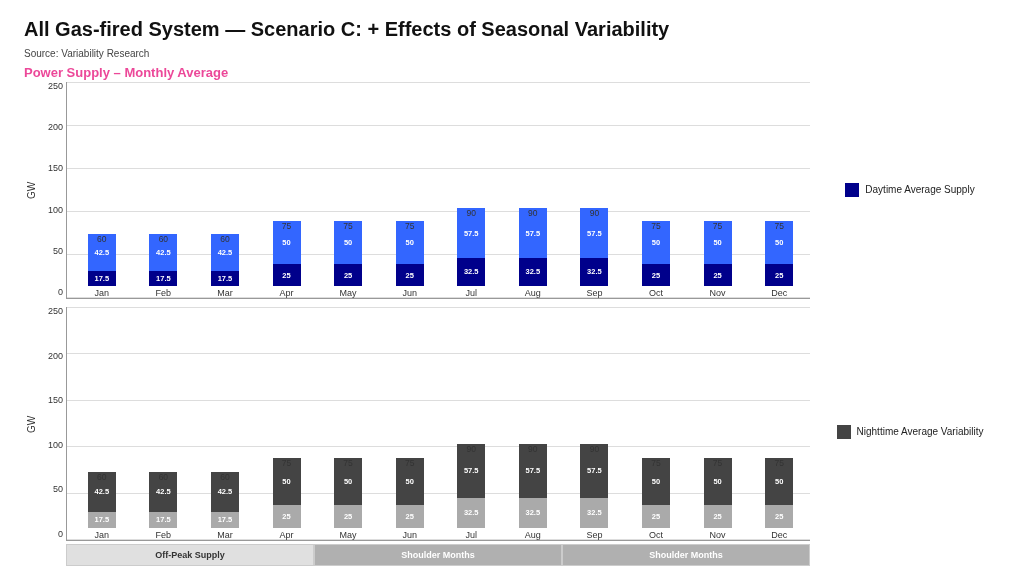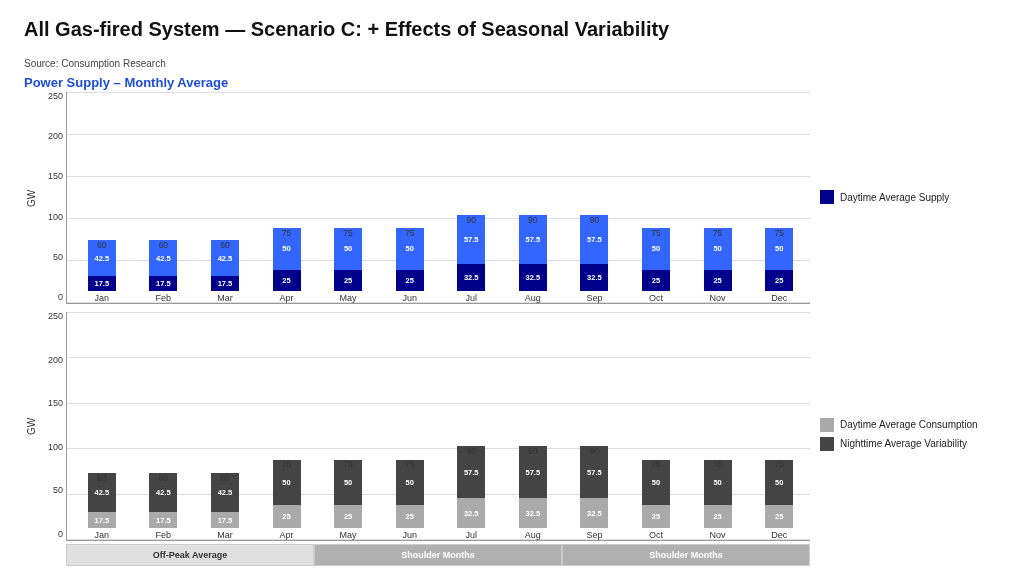--- a/index.html
+++ b/index.html
@@ -15,21 +15,21 @@
       width: 1024px;
       height: 576px;
       padding: 18px 24px 10px 24px;
       display: flex;
       flex-direction: column;
     }
     .main-title {
       font-size: 20px;
       font-weight: 900;
       color: #111;
-      margin-bottom: 17px;
+      margin-bottom: 7px;
     }
     .source {
       font-size: 10px;
       color: #444;
       margin-bottom: 6px;
     }
     .charts-area {
       display: flex;
       flex-direction: column;
       flex: 1;
@@ -43,21 +43,21 @@
     }
     .chart-left {
       display: flex;
       flex-direction: column;
       flex: 1;
       min-width: 0;
     }
     .chart-title {
       font-size: 13px;
       font-weight: 700;
-      color: #1d4ed8;
+      color: #ec4899;
       margin-bottom: 2px;
     }
     .chart-area {
       display: flex;
       flex-direction: row;
       flex: 1;
       min-height: 0;
     }
     .y-axis-label {
       writing-mode: vertical-rl;
@@ -159,21 +159,21 @@
     }
     
     .seg-night-supply { background: #3366ff; }
     .seg-day-supply { background: #00008b; }
     
     .seg-night-cons { background: #444; }
     .seg-day-cons { background: #aaa; }
 
     .legend-area {
       display: flex;
-      flex-direction: column;
+      flex-direction: row;
       justify-content: center;
       padding-left: 10px;
       width: 190px;
       flex-shrink: 0;
       padding-top: 20px;
     }
     .legend-item {
       display: flex;
       align-items: center;
       gap: 6px;
@@ -204,21 +204,21 @@
 
     .divider {
       height: 8px;
     }
   </style>
 </head>
 <body>
 
 <div class="page">
   <div class="main-title">All Gas-fired System — Scenario C: + Effects of Seasonal Variability</div>
-  <div class="source">Source: Consumption Research</div>
+  <div class="source">Source: Variability Research</div>
 
   <div class="charts-area">
 
     <div class="chart-block">
       <div class="chart-left">
         <div class="chart-title">Power Supply – Monthly Average</div>
         <div class="chart-area">
           <div class="y-axis-label">GW</div>
           <div class="chart-inner">
             <div class="y-ticks-and-bars">
@@ -470,30 +470,26 @@
                     </div>
                     <div class="bar-label-x">Dec</div>
                   </div>
                 </div>
             </div>
           </div>
         </div>
       </div>
       <div class="legend-area">
         <div class="legend-item">
-          <div class="legend-box" style="background:#aaa;"></div>
-          <span class="legend-text">Daytime Average Consumption</span>
-        </div>
-        <div class="legend-item">
           <div class="legend-box" style="background:#444;"></div>
           <span class="legend-text">Nighttime Average Variability</span>
         </div>
       </div>
     </div>
 
     <div style="display:flex; flex-direction:row; height:22px; margin-top:3px; margin-left:42px; margin-right:190px;">
-      <div class="season-segment season-off-peak">Off-Peak Average</div>
+      <div class="season-segment season-off-peak">Off-Peak Supply</div>
       <div class="season-segment season-shoulder1">Shoulder Months</div>
       <div class="season-segment season-shoulder2">Shoulder Months</div>
     </div>
 
   </div>
 </div>
 
 </body></html>

